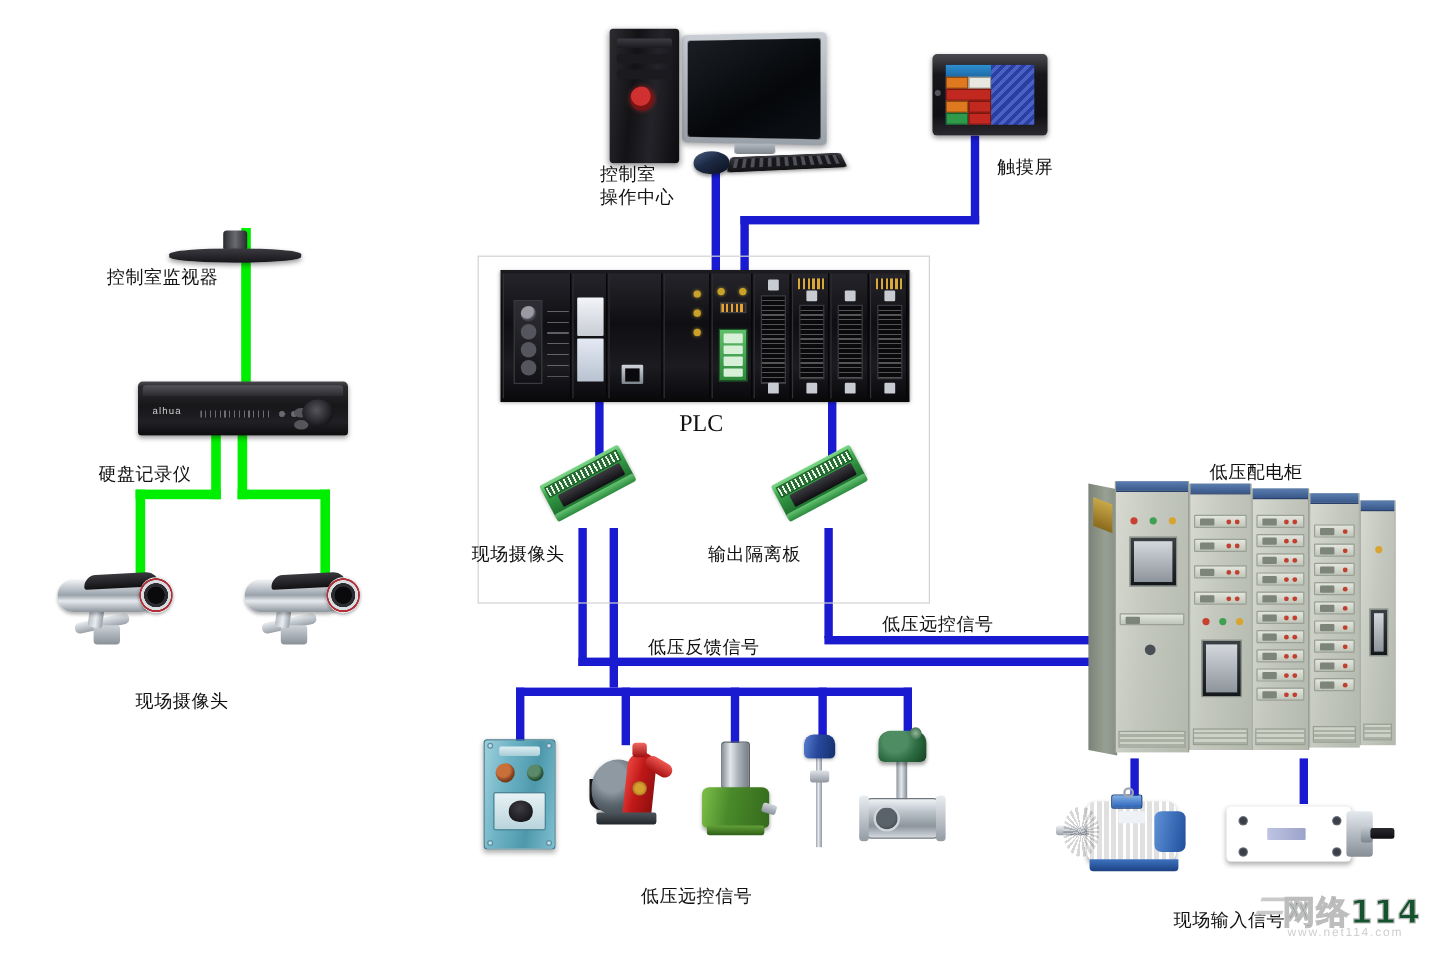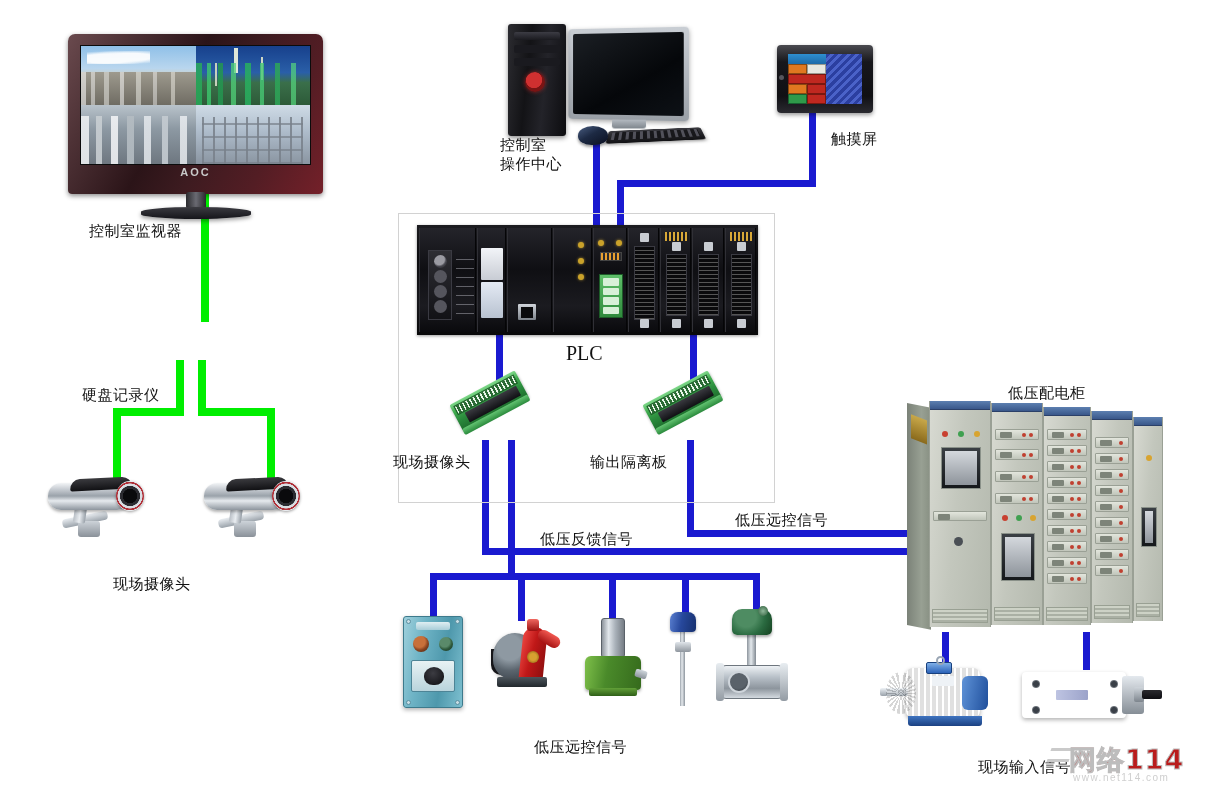--- a/index.html
+++ b/index.html
@@ -449,21 +449,21 @@
     background: linear-gradient(#cfd5db,#7d858d); }
   .cy-port { position:absolute; width:8px; height:8px; border-radius:50%;
     background: radial-gradient(circle,#3a4048 0 45%,#cfd5db 100%); }
   .cy-label { position:absolute; left:34px; top:22px; width:32px; height:10px;
     background: linear-gradient(90deg,#a8b0d8,#7a84b8); border-radius:1px; opacity:.75; }
 
   
   .wm { position:absolute; left:1055px; top:742px; width:152px; height:44px;
     pointer-events:none; user-select:none; }
   .wm-main { position:absolute; left:14px; top:0; font-size:27px; font-weight:bold;
-    color:#b91c1c; letter-spacing:1px; font-family:"DejaVu Sans", sans-serif;
+    color:#14532d; letter-spacing:1px; font-family:"DejaVu Sans", sans-serif;
     -webkit-text-stroke: 1px #bdbdbd; }
   .wm-sub { position:absolute; left:18px; top:30px; font-size:10px; color:#cfcfcf;
     letter-spacing:1.5px; font-family:"Liberation Sans", sans-serif; }
   .wm-swoosh { position:absolute; left:-6px; top:6px; width:22px; height:14px;
     border-top:3px solid #cacaca; border-bottom:3px solid #cacaca; transform:skewX(-20deg); }
 </style>
 </head>
 <body>
 
 <div id="stage">
@@ -499,34 +499,32 @@
   <div class="wire abs" style="left:430px; top:573px; width:7px; height:48px;"></div>
   <div class="wire abs" style="left:518px; top:573px; width:7px; height:48px;"></div>
   <div class="wire abs" style="left:609px; top:573px; width:7px; height:48px;"></div>
   <div class="wire abs" style="left:682px; top:573px; width:7px; height:42px;"></div>
   <div class="wire abs" style="left:753px; top:573px; width:7px; height:38px;"></div>
 
   <div class="wire abs" style="left:942px; top:632px; width:7px; height:38px;"></div>
   <div class="wire abs" style="left:1083px; top:632px; width:7px; height:38px;"></div>
 
   <div class="abs tv-wrap">
-    <div class="tv-body">
-      <div class="tv-screen">
-        <div class="q q1"></div>
-        <div class="q q2"></div>
-        <div class="q q3"></div>
-        <div class="q q4"></div>
-      </div>
-      <div class="tv-brand">AOC</div>
-    </div>
     <div class="tv-neck"></div>
     <div class="tv-base"></div>
   </div>
   <div class="lbl" style="left:89px; top:222px;">控制室监视器</div>
 
+  <div class="abs dvr">
+    <div class="dvr-body"></div>
+    <div class="dvr-logo">alhua</div>
+    <div class="dvr-slot"></div>
+    <div class="dvr-btns"></div>
+    <div class="dvr-dpad"></div>
+  </div>
   <div class="lbl" style="left:82px; top:386px;">硬盘记录仪</div>
 
   <div class="cam" style="left:40px; top:473px;">
     <div class="cam-arm"></div>
     <div class="cam-foot"></div>
     <div class="cam-mount"></div>
     <div class="cam-body"></div>
     <div class="cam-hood"></div>
     <div class="cam-lens"></div>
   </div>

